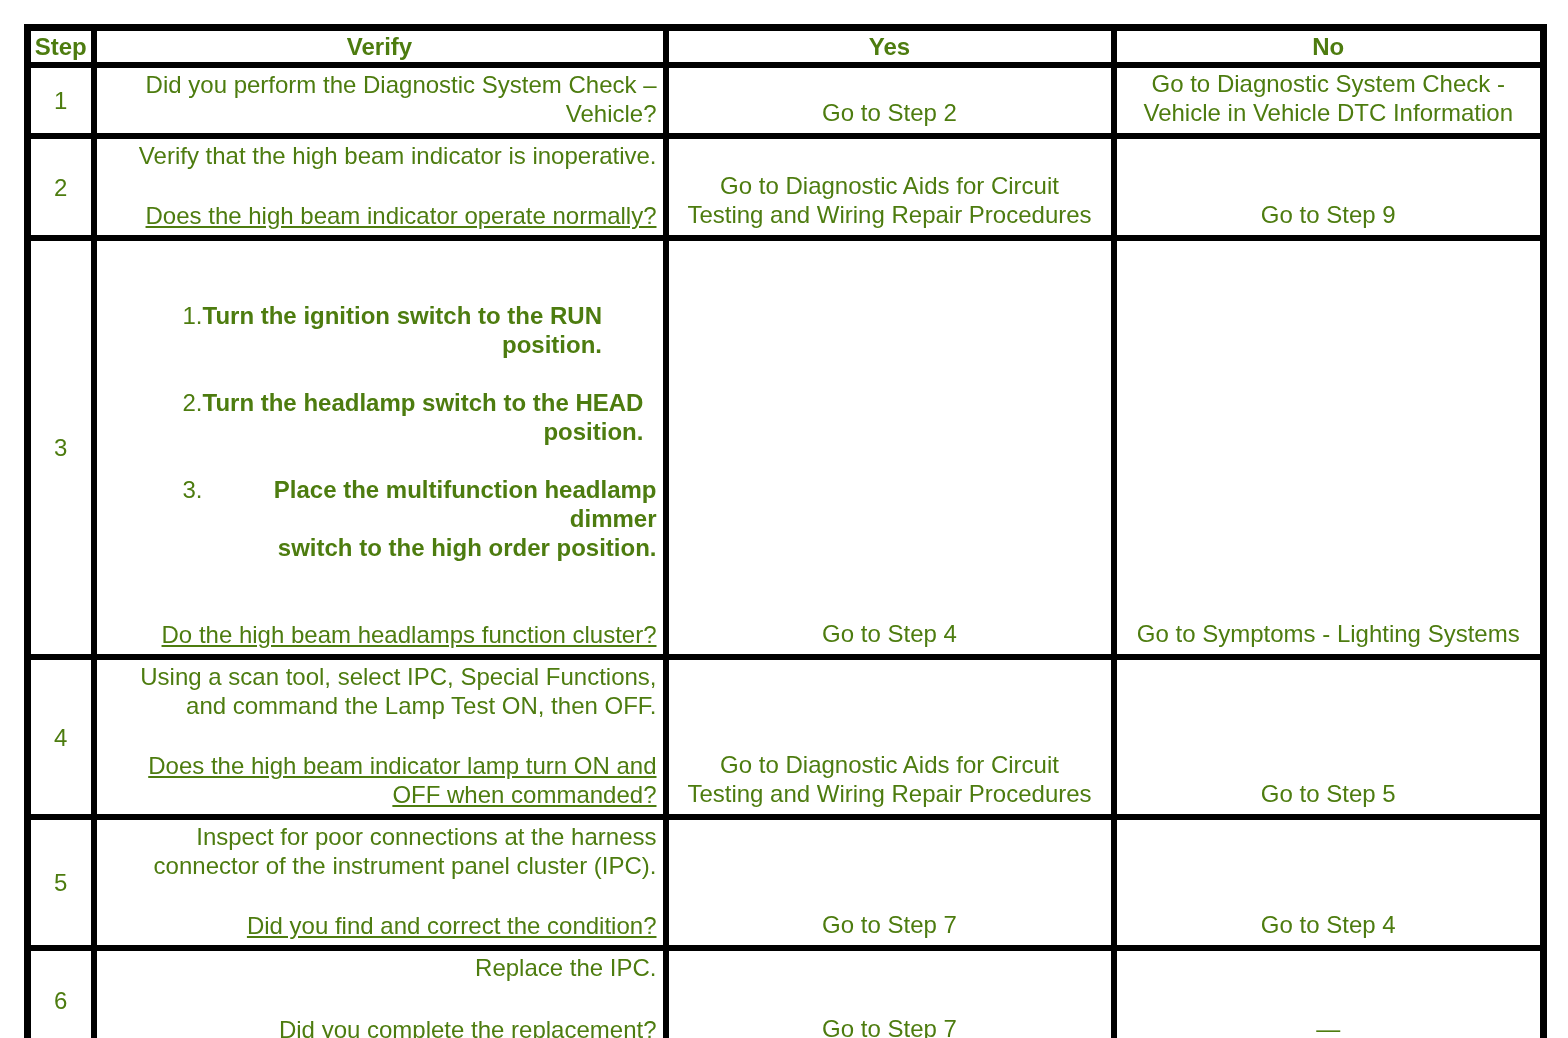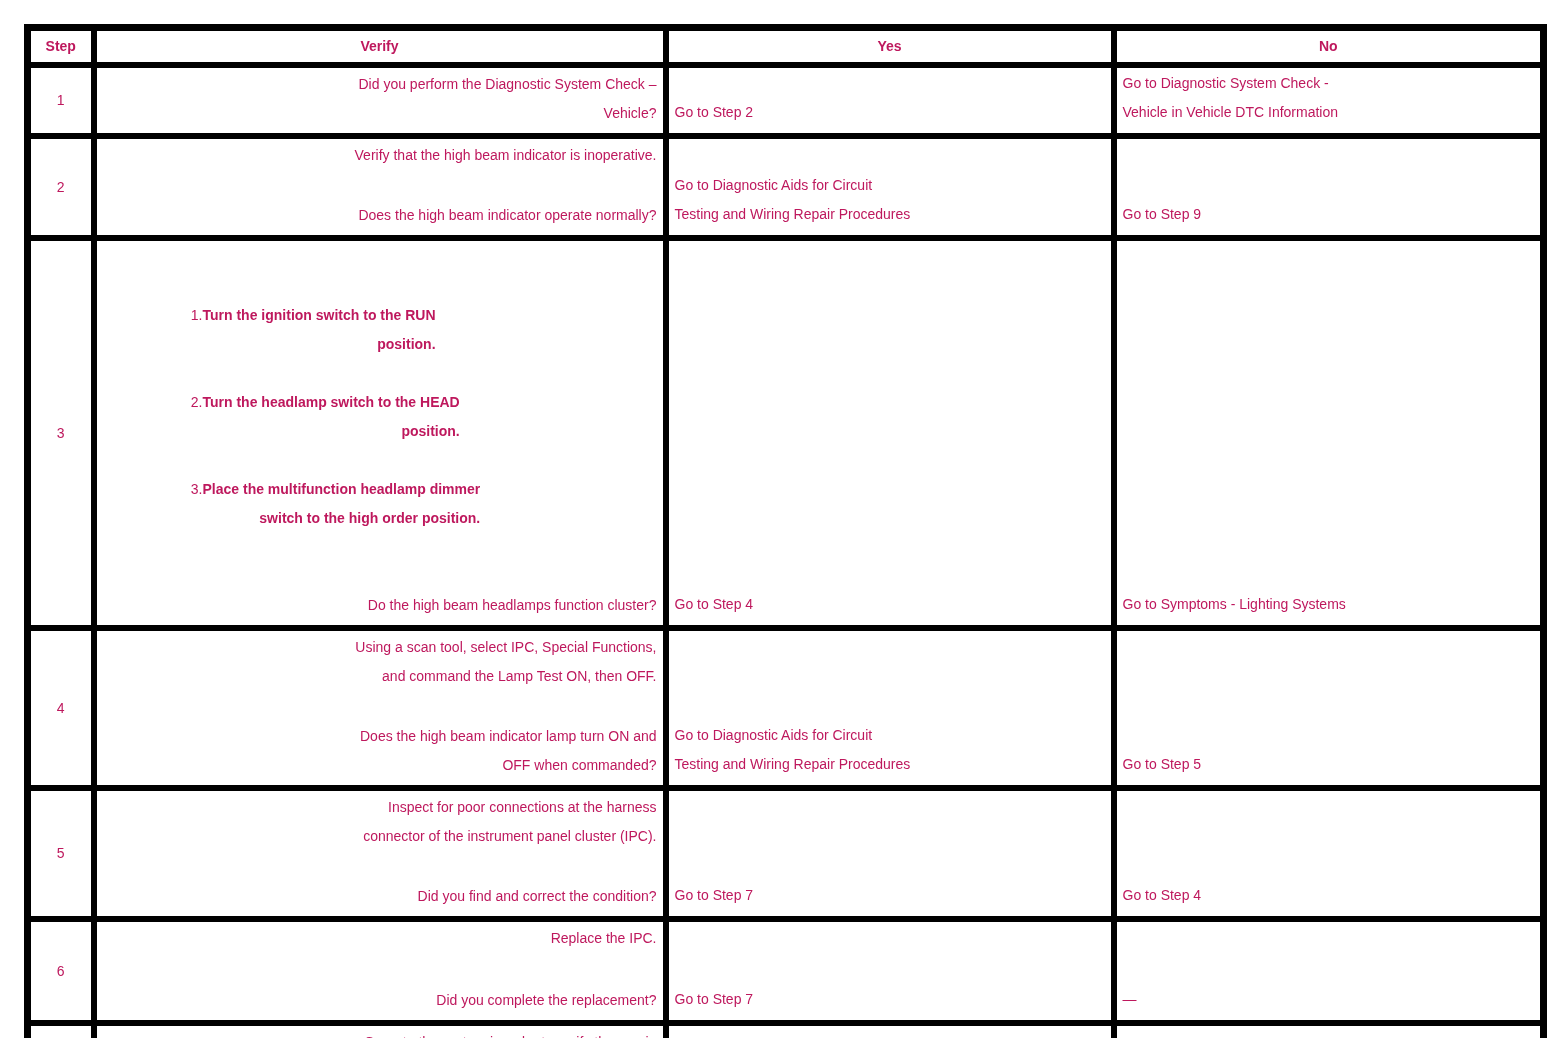--- a/index.html
+++ b/index.html
@@ -15,23 +15,23 @@
     padding:24px 0 0 24px;
   }
   table.diag{
     border-collapse:collapse;
     table-layout:fixed;
     width:1516px;
     border:7px solid #000;
   }
   th,td{
     border:6px solid #000;
-    font-size:14px;
+    font-size:24px;
     line-height:29px;
-    color:#be185d;
+    color:#4d7c0f;
     overflow:hidden;
   }
   th{
     font-weight:bold;
     text-align:center;
     vertical-align:middle;
     padding:1px 2px;
   }
   td.step{
     text-align:center;
@@ -40,30 +40,32 @@
   }
   td.action{
     vertical-align:top;
     text-align:right;
     padding:2px 6px 5px 6px;
     position:relative;
     white-space:pre-line;
   }
   td.yn{
     vertical-align:bottom;
+    text-align:center;
     padding:0 6px 6px 6px;
     white-space:pre-line;
     margin-top:7px;
   }
   .q{
     position:absolute;
     left:6px;
     right:6px;
     bottom:5px;
     white-space:pre-line;
+    text-decoration:underline;
   }
   .list{
     margin-left:30px;
   }
   .li{
     display:flex;
   }
   .num{
     flex:0 0 70px;
     width:70px;

